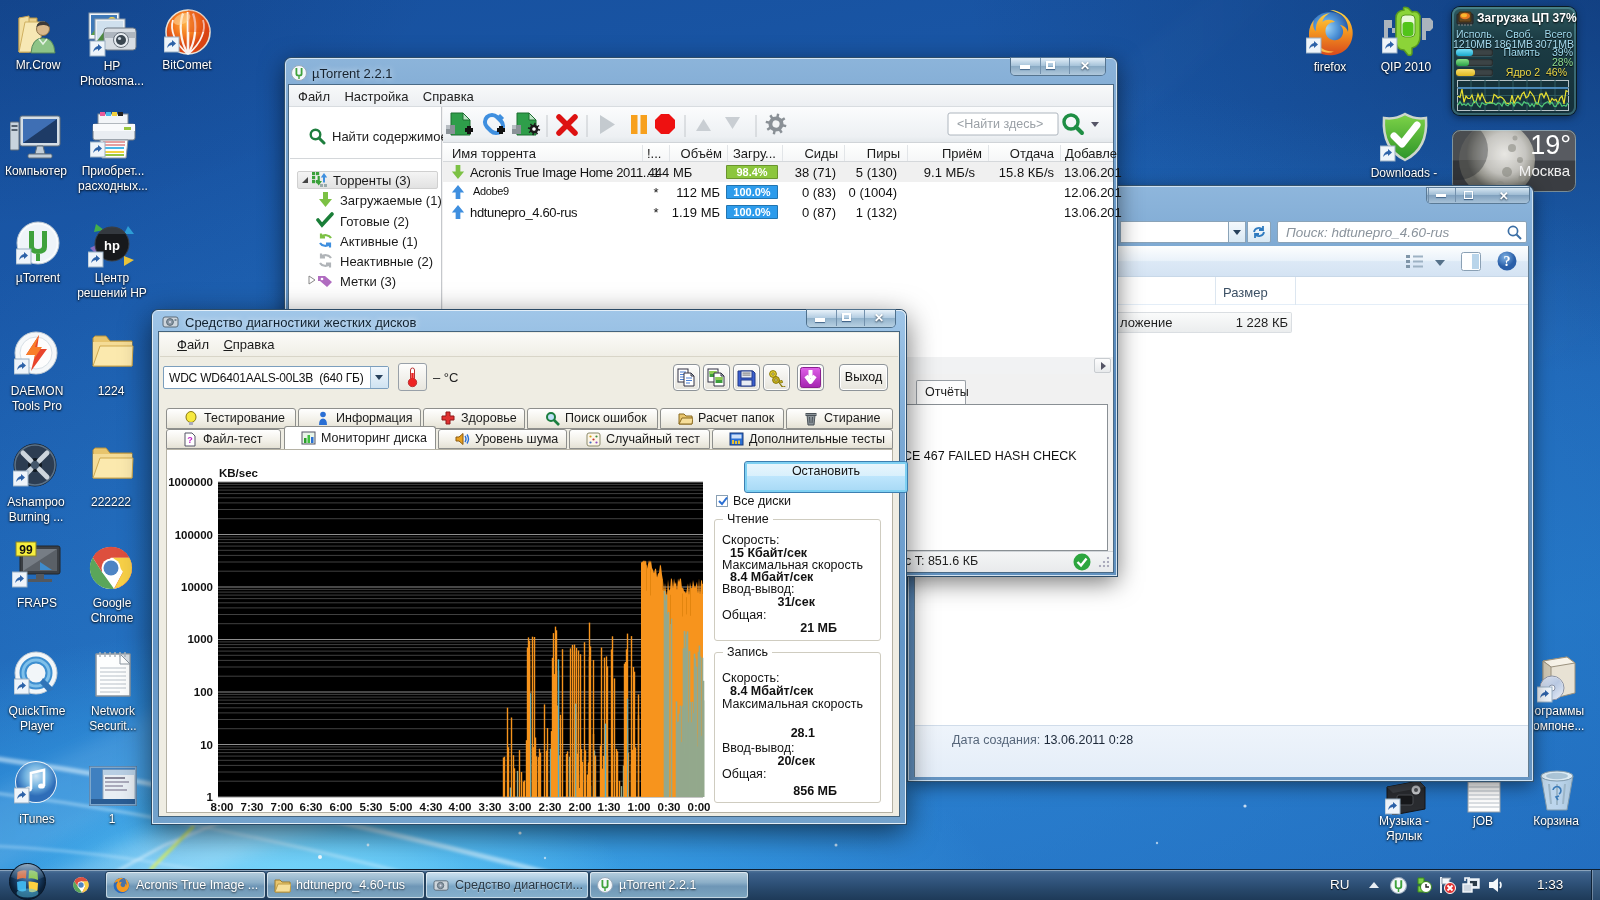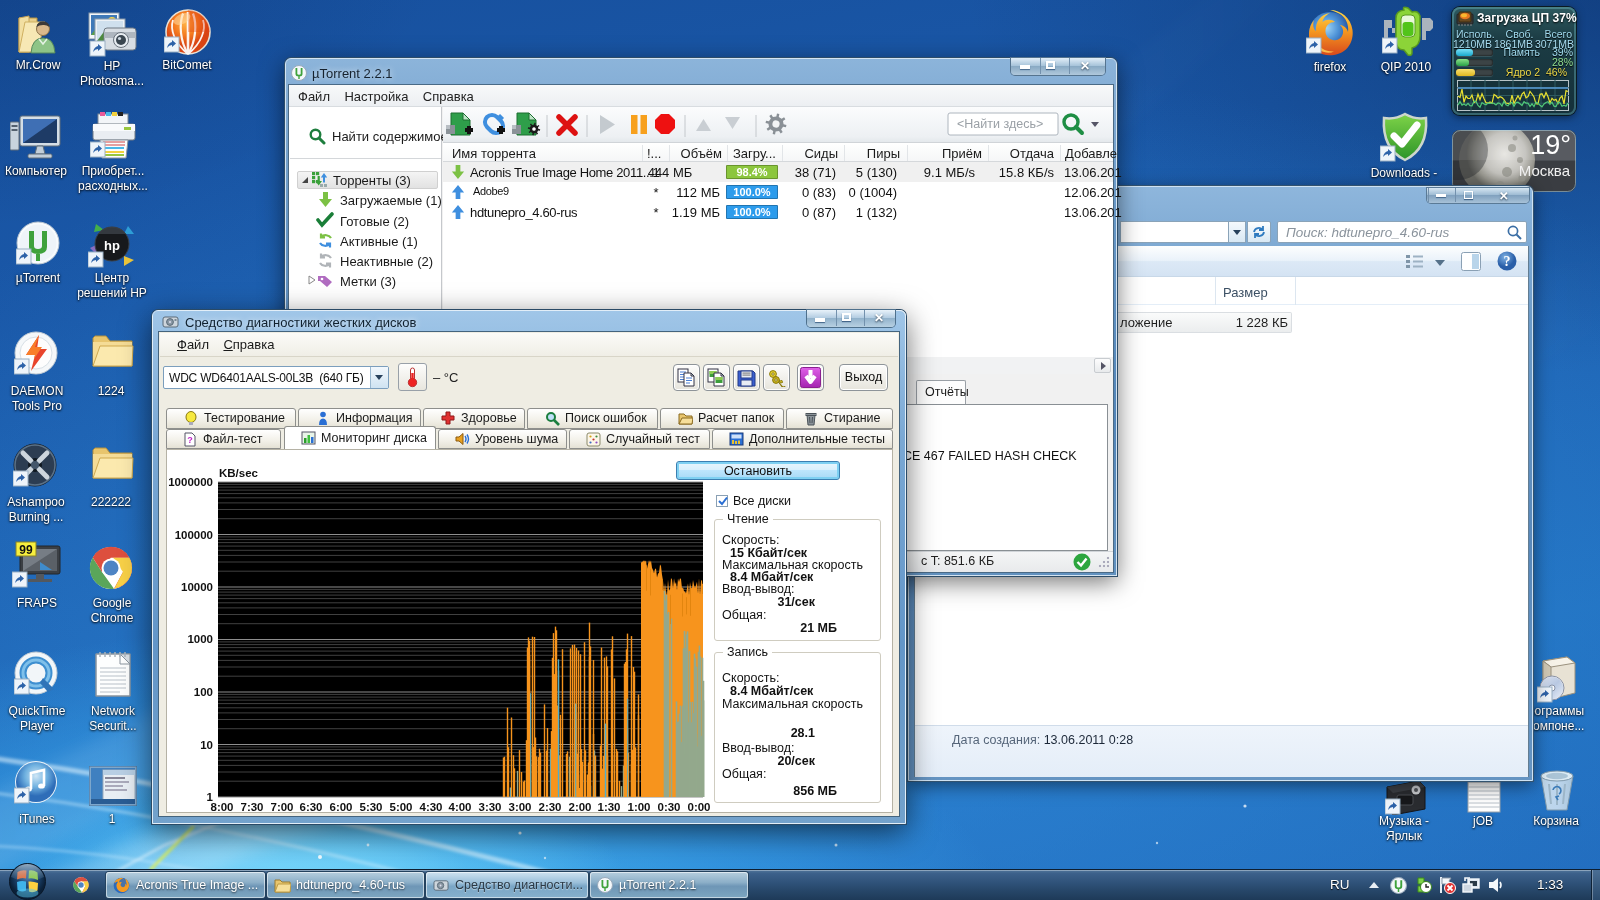--- a/index.html
+++ b/index.html
@@ -764,21 +764,21 @@
 <svg class="ab" style="left:1100px;top:362px" width="7" height="8" viewBox="0 0 7 8">
     <path d="M1,0 L6,4 L1,8 Z" fill="#556"></path>
   </svg>
 <div class="ab" style="left:450px;top:358px;width:430px;height:15px;background:linear-gradient(180deg,#fdfdfd,#e4e6e8);border:1px solid #c8ccd0;border-radius:2px;"></div>
 <div class="ab" style="left:289px;top:374px;width:824px;height:30px;background:#f1f1f1;"></div>
 <div class="ab" style="left:916px;top:380px;width:50px;height:24px;background:#fdfdfd;border:1px solid #9aa0a6;border-bottom:none;border-radius:2px 2px 0 0;"></div>
 <div class="ab" style="left:925px;top:385px;font-size:12.5px;color:#1a1a1a;">Отчёты</div>
 <div class="ab" style="left:294px;top:404px;width:814px;height:147px;background:#fff;border:1px solid #898f94;"></div>
 <div class="ab" style="left:903px;top:449px;font-size:12.5px;color:#111;">CE 467 FAILED HASH CHECK</div>
 <div class="ab" style="left:289px;top:551px;width:824px;height:21px;background:linear-gradient(180deg,#f4f5f6,#e8eaec);border-top:1px solid #d0d4d8;"></div>
-<div class="ab" style="left:905px;top:554px;font-size:12.5px;color:#222;padding-left:16px;">с T: 851.6 КБ</div>
+<div class="ab" style="left:905px;top:554px;font-size:12.5px;color:#222;">с T: 851.6 КБ</div>
 <svg class="ab" style="left:1073px;top:553px" width="18" height="18" viewBox="0 0 18 18">
  <circle cx="9" cy="9" r="8.5" fill="#2ca63e"></circle>
     <path d="M4.5,9 L8,12.5 L13.5,5.5" stroke="#fff" stroke-width="2.4" fill="none"></path>
 </svg>
 <div class="ab" style="left:1098px;top:556px;width:12px;height:12px;background:
  radial-gradient(circle at 2px 10px,#aab 1px,transparent 1.6px),radial-gradient(circle at 6px 10px,#aab 1px,transparent 1.6px),
  radial-gradient(circle at 10px 10px,#aab 1px,transparent 1.6px),radial-gradient(circle at 6px 6px,#aab 1px,transparent 1.6px),
  radial-gradient(circle at 10px 6px,#aab 1px,transparent 1.6px),radial-gradient(circle at 10px 2px,#aab 1px,transparent 1.6px);"></div>
 
 <div class="ab" style="left:152px;top:310px;width:754px;height:514px;border-radius:6px 6px 0 0;
@@ -1206,21 +1206,21 @@
     <text x="354" y="362" text-anchor="middle" font-size="11.5" font-weight="bold" fill="#111" font-family="Liberation Sans">3:00</text>
     <text x="384" y="362" text-anchor="middle" font-size="11.5" font-weight="bold" fill="#111" font-family="Liberation Sans">2:30</text>
     <text x="414" y="362" text-anchor="middle" font-size="11.5" font-weight="bold" fill="#111" font-family="Liberation Sans">2:00</text>
     <text x="443" y="362" text-anchor="middle" font-size="11.5" font-weight="bold" fill="#111" font-family="Liberation Sans">1:30</text>
     <text x="473" y="362" text-anchor="middle" font-size="11.5" font-weight="bold" fill="#111" font-family="Liberation Sans">1:00</text>
     <text x="503" y="362" text-anchor="middle" font-size="11.5" font-weight="bold" fill="#111" font-family="Liberation Sans">0:30</text>
     <text x="533" y="362" text-anchor="middle" font-size="11.5" font-weight="bold" fill="#111" font-family="Liberation Sans">0:00</text>
     <text x="53" y="28" font-size="11.5" font-weight="bold" fill="#111" font-family="Liberation Sans">KB/sec</text>
   </svg>
 
-<div class="ab" style="left:676px;top:461px;width:164px;height:19px;border:1px solid #3c7fb1;border-radius:3px;
+<div class="ab" style="left:744px;top:461px;width:164px;height:32px;border:1px solid #3c7fb1;border-radius:3px;
  background:linear-gradient(180deg,#eaf6fd,#d9f0fc 45%,#bee6fd 46%,#a7d9f5);box-shadow:0 0 0 2px #7ed0f2 inset;
  text-align:center;font-size:12.5px;color:#111;line-height:18px;">Остановить</div>
 <div class="ab" style="left:716px;top:495px;width:12px;height:12px;background:#fff;border:1px solid #8aa0b4;"></div>
 <svg class="ab" style="left:717px;top:495px" width="12" height="12" viewBox="0 0 12 12">
     <path d="M2,6 L5,9 L10,2.5" stroke="#2a6fd4" stroke-width="2" fill="none"></path>
   </svg>
 <div class="ab" style="left:733px;top:494px;font-size:12.5px;color:#111;">Все диски</div>
 <div class="ab" style="left:714px;top:519px;width:167px;height:122px;border:1px solid #cfccc0;border-radius:3px;"></div>
 <div class="ab" style="left:723px;top:512px;font-size:12.5px;color:#111;background:#fff;padding:0 4px;">Чтение</div>
 <div class="ab" style="left:722px;top:533px;font-size:12.5px;color:#111;">Скорость:</div>

